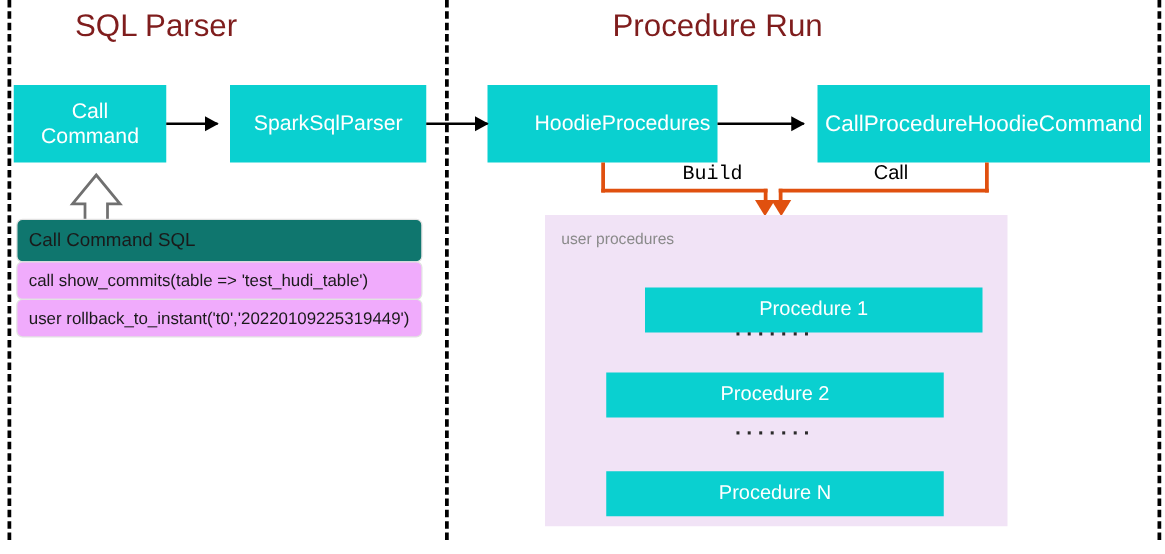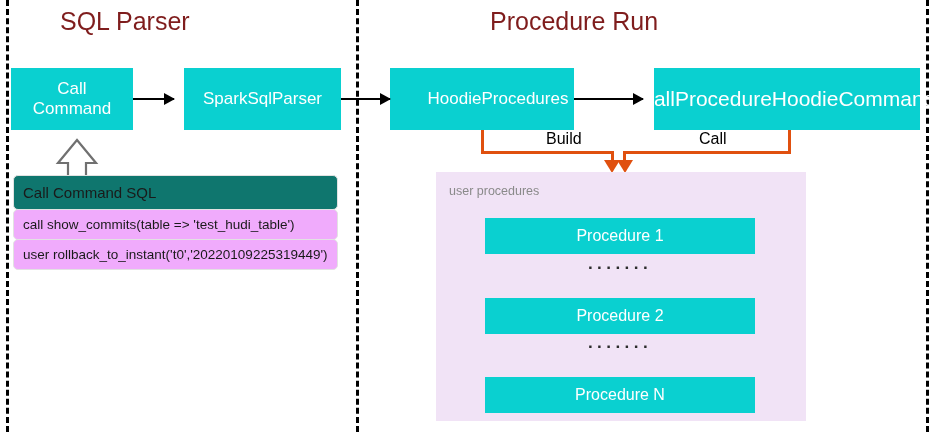--- a/index.html
+++ b/index.html
@@ -21,21 +21,21 @@
   .title-proc{left:490px;top:7px;width:300px;}
 
   
   .node{position:absolute;background:#0ad0d0;color:#ffffff;
         display:flex;align-items:center;justify-content:center;
         text-align:center;font-size:17px;line-height:1.15;
         box-sizing:border-box;padding:2px 4px;}
   .node-call{left:11px;top:68px;width:122px;height:62px;}
   .node-spark{left:184px;top:68px;width:157px;height:62px;}
   .node-hoodieproc{left:390px;top:68px;width:184px;height:62px;padding-left:36px;}
-  .node-callcmd{left:654px;top:68px;width:266px;height:62px;font-size:21px;}
+  .node-callcmd{left:654px;top:68px;width:266px;height:62px;font-size:18px;}
 
   
   .barrow{position:absolute;height:2px;background:#000;}
   .barrow::after{content:"";position:absolute;right:-1px;top:-5px;
                  border-left:11px solid #000;
                  border-top:6px solid transparent;
                  border-bottom:6px solid transparent;}
   .barrow.a1{left:133px;top:98px;width:41px;}
   .barrow.a2{left:341px;top:98px;width:49px;}
   .barrow.a3{left:574px;top:98px;width:69px;}
@@ -61,21 +61,21 @@
           border-top:13px solid #e0500f;}
 
   
   .procpanel{position:absolute;left:436px;top:172px;width:370px;height:249px;
              background:#f1e3f6;}
   .procpanel .plabel{position:absolute;left:13px;top:12px;
                      font-size:12.5px;color:#8a8a8a;}
   .procbar{position:absolute;left:49px;width:270px;height:36px;
            background:#0ad0d0;color:#ffffff;font-size:16px;
            display:flex;align-items:center;justify-content:center;}
-  .pb1{top:46px;} .pb2{top:126px;} .pb3{top:205px;}
+  .pb1{top:58px;margin-left:31px;} .pb2{top:126px;} .pb3{top:205px;}
   .dots{position:absolute;left:49px;width:270px;text-align:center;
         font-size:17px;letter-spacing:3.5px;color:#2b2b2b;font-weight:bold;}
   .dt1{top:86px;} .dt2{top:165px;}
 </style>
 </head>
 <body>
 
 <div class="stage">
 
   <div class="divider d1"></div>
@@ -111,21 +111,21 @@
   <div class="sqlcard">
     <div class="row header">Call Command SQL</div>
     <div class="row">call show_commits(table =&gt; 'test_hudi_table')</div>
     <div class="row">user rollback_to_instant('t0','20220109225319449')</div>
   </div>
 
   <div class="oseg" style="left:481px;top:130px;width:3px;height:24px;"></div>
   <div class="oseg" style="left:481px;top:151px;width:133px;height:3px;"></div>
   <div class="oseg" style="left:611px;top:151px;width:3px;height:11px;"></div>
   <div class="oarrow" style="left:604px;top:160px;"></div>
-  <div class="olabel" style="left:546px;top:130px;">Build</div>
+  <div class="olabel" style="left:546px;top:130px;font-family:Liberation Mono, monospace;">Build</div>
 
   <div class="oseg" style="left:788px;top:130px;width:3px;height:24px;"></div>
   <div class="oseg" style="left:623px;top:151px;width:168px;height:3px;"></div>
   <div class="oseg" style="left:623px;top:151px;width:3px;height:11px;"></div>
   <div class="oarrow" style="left:617px;top:160px;"></div>
   <div class="olabel" style="left:699px;top:130px;">Call</div>
 
   <div class="procpanel">
     <div class="plabel">user procedures</div>
 

